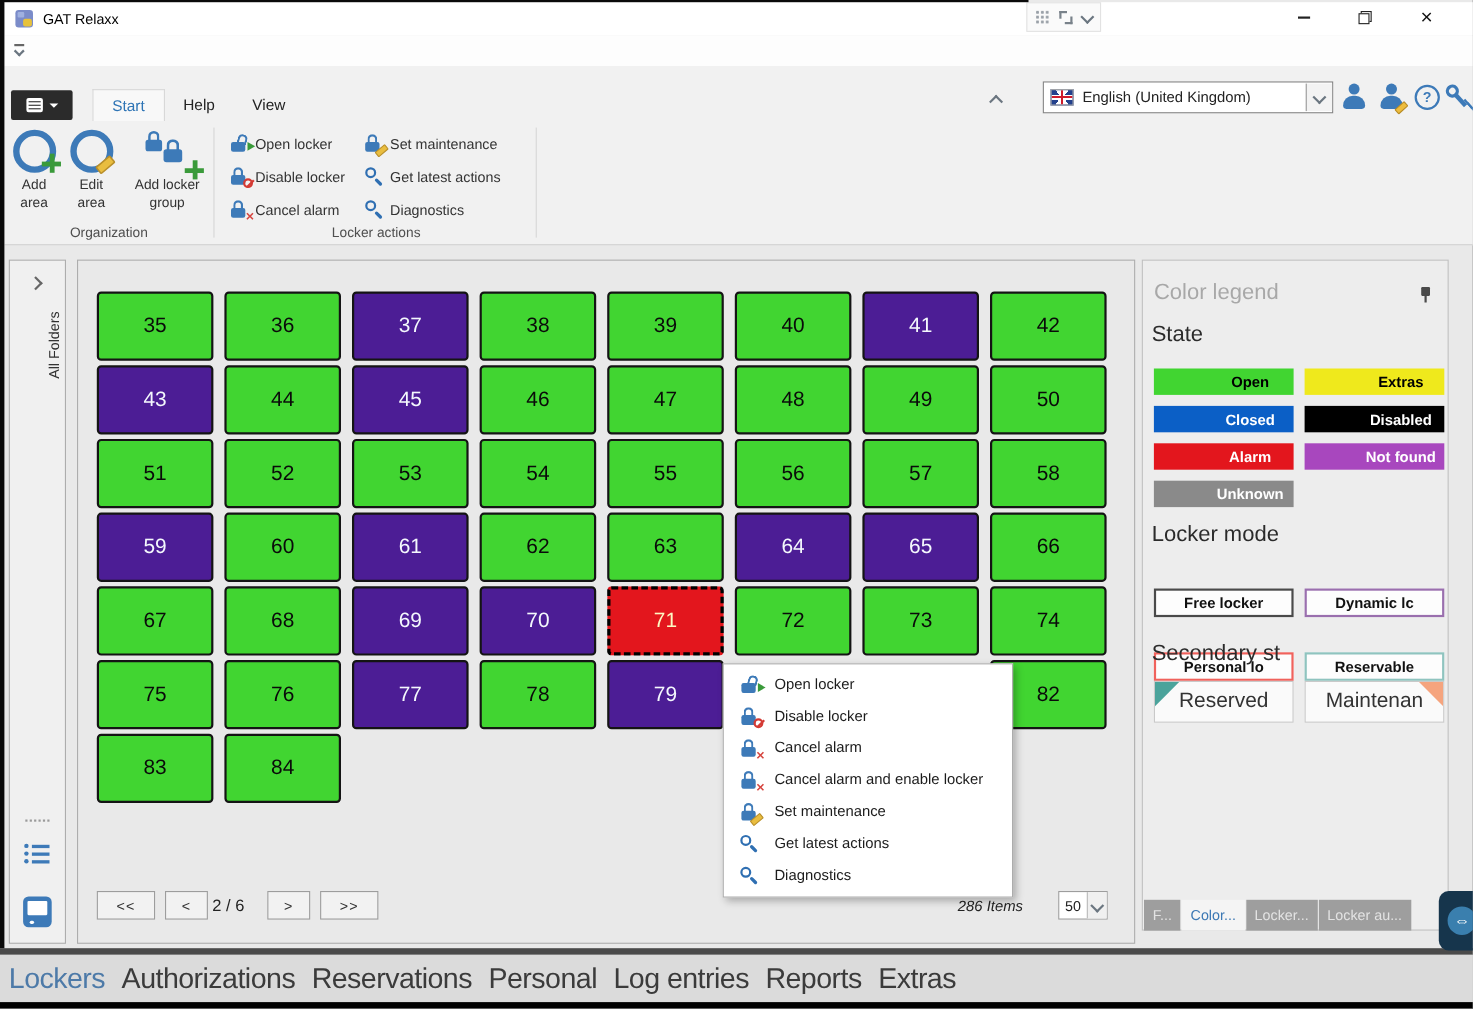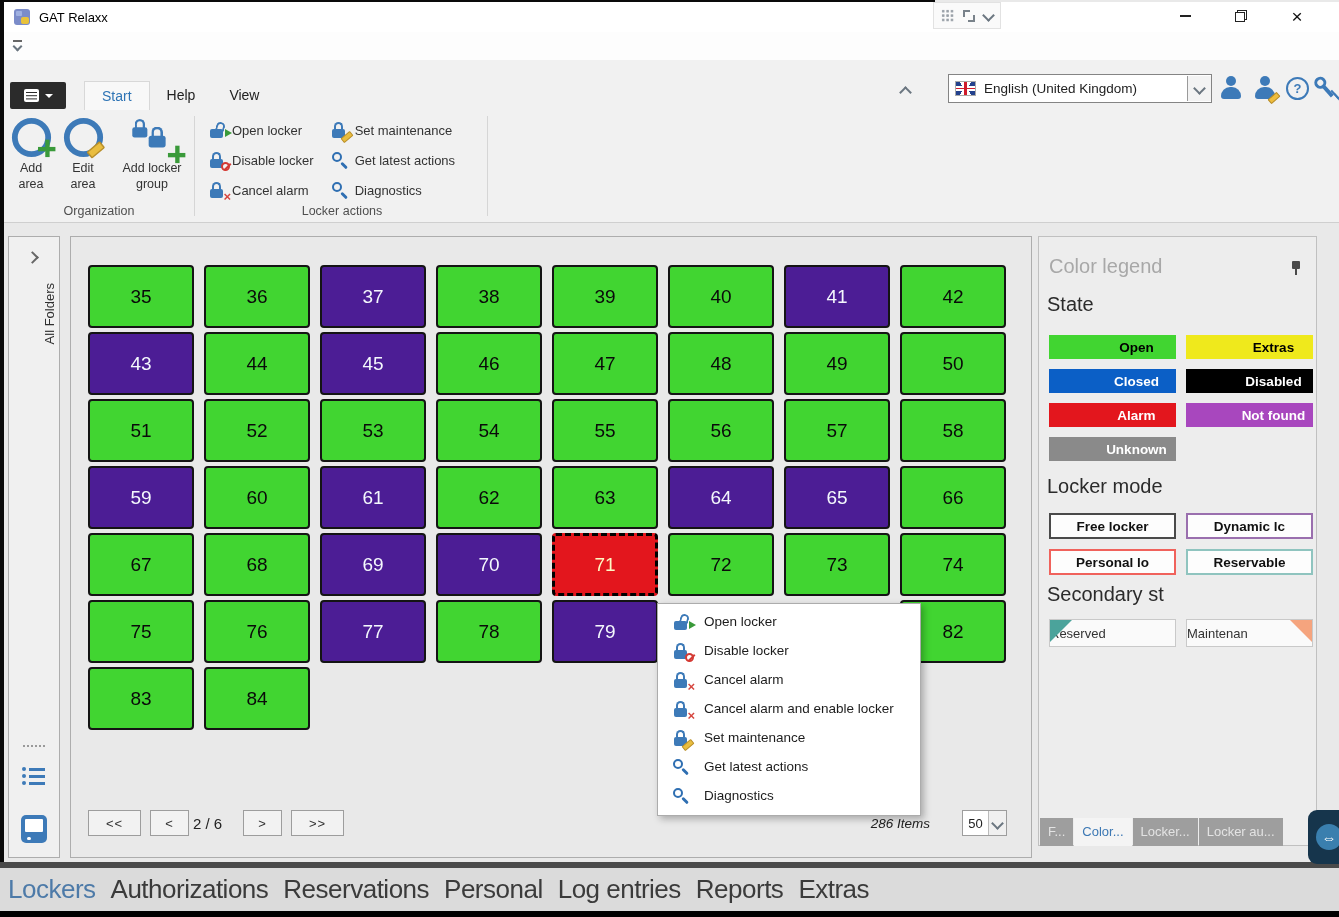--- a/index.html
+++ b/index.html
@@ -129,22 +129,22 @@
   .mi{display:flex;align-items:center;height:29px;padding-left:15px;gap:15px;font-size:13.5px;color:#1c1c1c;}
   
   #right-panel{left:1038px;top:236px;width:279px;height:610px;background:#ededed;border:1px solid #c0c0c0;box-sizing:border-box;}
   #legend-title{position:absolute;left:10px;top:18px;font-size:20px;color:#a8a8a8;font-weight:300;}
   .pin{position:absolute;right:14px;top:24px;width:12px;height:15px;}
   .pin::before{content:"";position:absolute;left:2px;top:0;width:8px;height:8px;background:#4a4a4a;border-radius:1px;}
   .pin::after{content:"";position:absolute;left:5.2px;top:8px;width:1.8px;height:6px;background:#4a4a4a;}
   .lg-head{position:absolute;left:8px;font-size:20px;color:#2b2b2b;white-space:nowrap;overflow:hidden;max-width:265px;}
   .sw-grid{position:absolute;left:10px;display:grid;grid-template-columns:127px 127px;gap:10px;}
   .sw{height:24px;display:flex;align-items:center;justify-content:center;font-size:13.5px;font-weight:bold;padding-left:48px;}
-  .modebox{height:26px;background:#fdfdfd;display:flex;align-items:center;justify-content:center;font-size:13.5px;font-weight:bold;color:#111;border:2px solid #888;box-sizing:border-box;}
-  .secbox{position:relative;height:28px;background:#fafafa;border:1px solid #c9c9c9;box-sizing:border-box;display:flex;align-items:center;font-size:13px;color:#333;overflow:hidden;}
+  .modebox{height:26px;background:#fdfdfd;display:flex;align-items:center;justify-content:center;font-size:13.5px;font-weight:bold;color:#111;border:2px solid #888;box-sizing:border-box;margin-top:22px;}
+  .secbox{position:relative;height:38px;background:#fafafa;border:1px solid #c9c9c9;box-sizing:border-box;display:flex;align-items:center;justify-content:center;font-size:19px;color:#333;overflow:hidden;}
   .corner{position:absolute;width:0;height:0;}
   .corner.tl{left:0;top:0;border-top:22px solid var(--c);border-right:22px solid transparent;}
   .corner.tr{right:0;top:0;border-top:22px solid var(--c);border-left:22px solid transparent;}
   
   #panel-tabs{left:1040px;top:818px;height:28px;display:flex;z-index:40;}
   .ptab{padding:6px 8px 0;font-size:13px;background:#9e9e9e;color:#e3e3e3;margin-right:1px;white-space:nowrap;}
   .ptab.active{background:#f4f4f4;color:#3c78b4;}
   #tv-badge{left:1308px;top:810px;width:42px;height:54px;background:#16354c;border-radius:9px;z-index:70;display:flex;align-items:center;justify-content:center;}
   #tv-badge .circ{width:26px;height:26px;background:#3a7fae;border-radius:50%;display:flex;align-items:center;justify-content:center;color:#fff;font-size:15px;font-weight:bold;}
   

